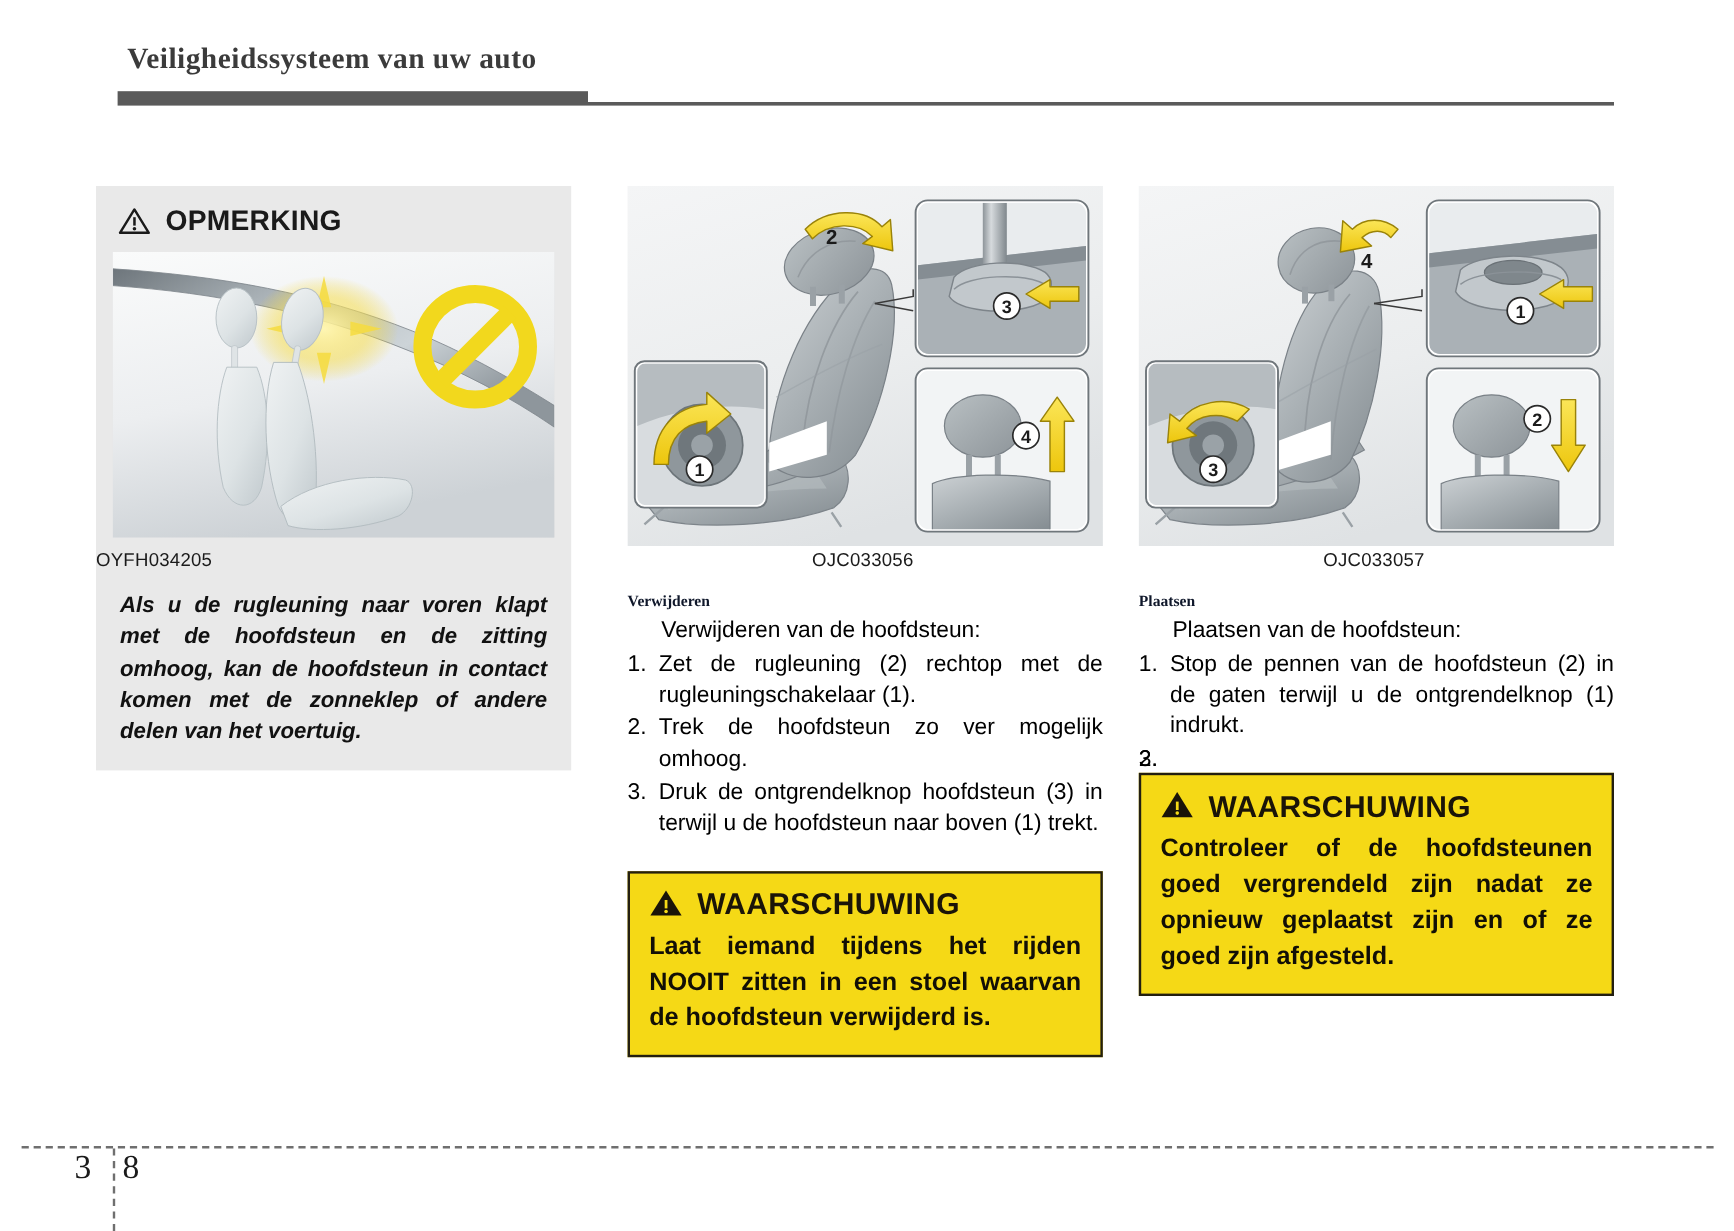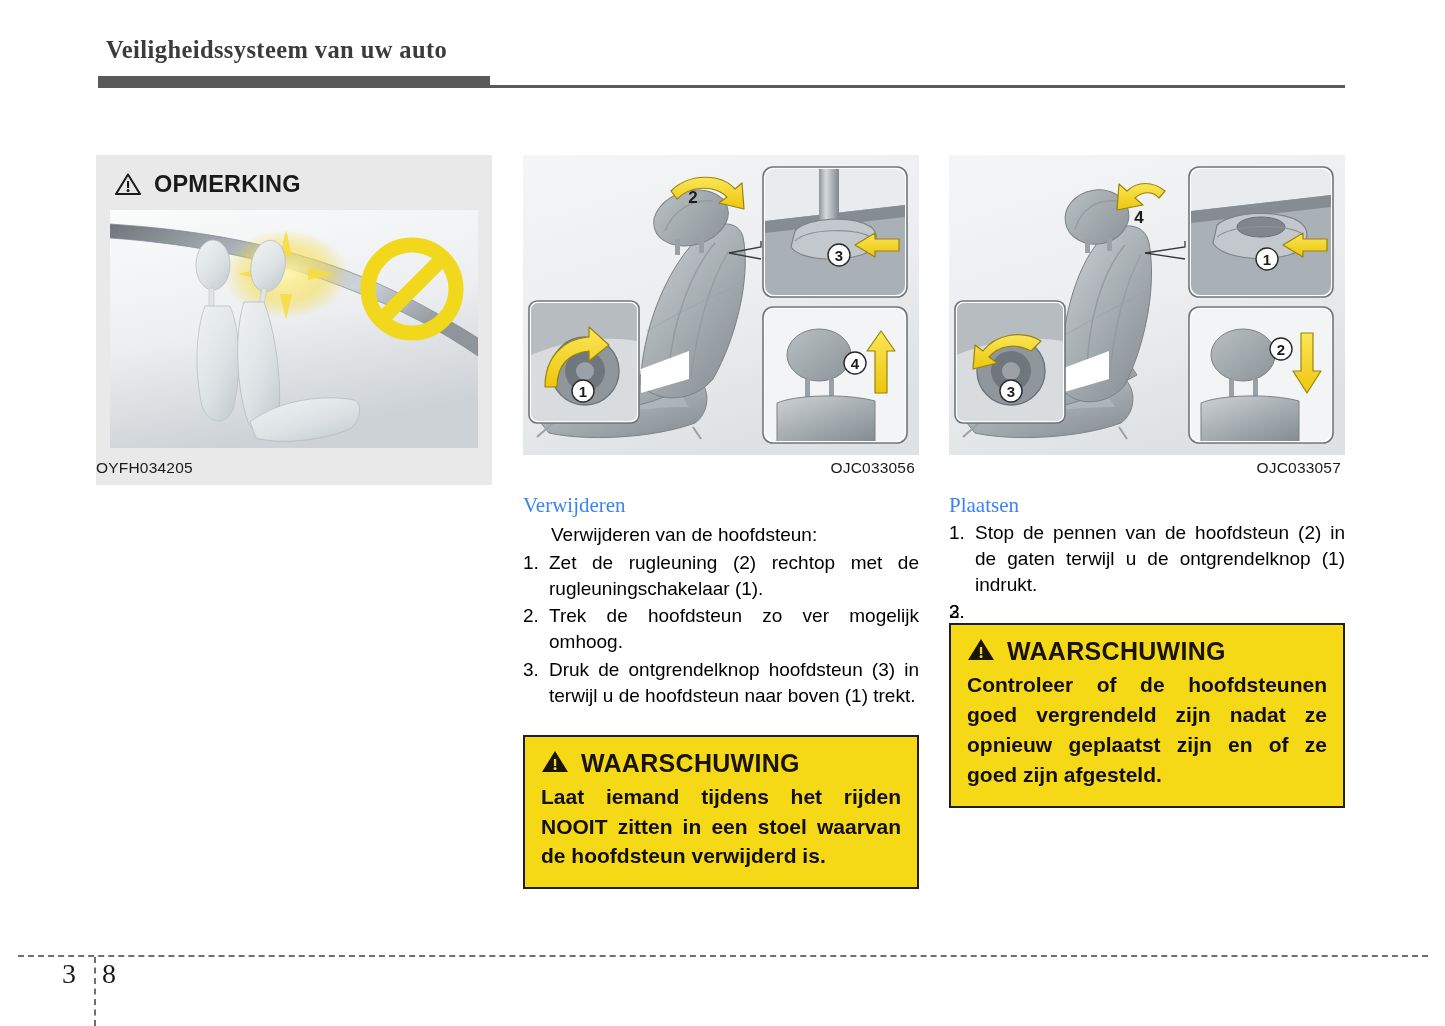--- a/index.html
+++ b/index.html
@@ -48,21 +48,21 @@
     width: 855px;
     height: 3px;
     background: #5a5a5a;
   }
 
   
   .col {
     position: absolute;
     top: 155px;
   }
-  .col-left  { left: 96px;  width: 340px; }
+  .col-left  { left: 80px;  width: 340px; }
   .col-mid   { left: 523px; width: 396px; }
   .col-right { left: 949px; width: 396px; }
 
   
   .note-box {
     background: #e9e9e9;
     width: 396px;
     padding: 0;
     position: relative;
   }
@@ -106,34 +106,34 @@
 
   
   .fig-panel {
     width: 396px;
     height: 300px;
     background: linear-gradient(150deg,#f2f3f4 0%, #eceef0 55%, #e2e5e7 100%);
     position: relative;
     overflow: hidden;
   }
   .fig-caption {
-    text-align: right;
+    text-align: center;
     font-size: 15.5px;
     color: #1a1a1a;
     padding-top: 4px;
     padding-right: 4px;
     letter-spacing: 0.2px;
   }
 
   
   .sec-head {
     font-family: "Liberation Serif", serif;
-    font-size: 21px;
-    font-weight: 400;
-    color: #3b82f6;
+    font-size: 13px;
+    font-weight: 700;
+    color: #0f172a;
     margin-top: 16px;
   }
   .sec-lead {
     font-size: 19px;
     color: #000;
     margin-top: 4px;
     line-height: 1.36;
     margin-left: 28px;
   }
   ol.steps {
@@ -297,20 +297,21 @@
 
         <g>
           <circle cx="302" cy="79" r="44" fill="none" stroke="#f2d81d" stroke-width="15"></circle>
           <line x1="273" y1="108" x2="331" y2="50" stroke="#f2d81d" stroke-width="15" stroke-linecap="butt"></line>
         </g>
       </svg>
     </div>
 
     <div class="note-caption">OYFH034205</div>
 
+    <div class="note-text">Als u de rugleuning naar voren klapt met de hoofdsteun en de zitting omhoog, kan de hoofdsteun in contact komen met de zonneklep of andere delen van het voertuig.</div>
   </div>
 </div>
 
 <div class="col col-mid">
 
   <div class="fig-panel">
     <svg class="illus" viewBox="0 0 396 300" preserveAspectRatio="none">
       <defs>
         <linearGradient id="bgM" x1="0" y1="0" x2="0.4" y2="1">
           <stop offset="0%" stop-color="#f4f5f6"></stop>
@@ -564,20 +565,21 @@
           <circle cx="62" cy="236" r="11" fill="#ffffff" stroke="#2a2a2a" stroke-width="1.4"></circle>
           <text x="62" y="242" font-family="Liberation Sans, sans-serif" font-size="15" font-weight="700" fill="#1b1b1b" text-anchor="middle">3</text>
         </g>
       </g>
     </svg>
   </div>
 
   <div class="fig-caption">OJC033057</div>
 
   <div class="sec-head">Plaatsen</div>
+  <div class="sec-lead">Plaatsen van de hoofdsteun:</div>
 
   <ol class="steps">
     <li>
       <span class="num">1.</span>
       <span>Stop de pennen van de hoofdsteun (2) in de gaten terwijl u de ontgrendelknop (1) indrukt.</span>
     </li>
     <li>
       <span class="num">2.</span>
     </li>
     <li>

